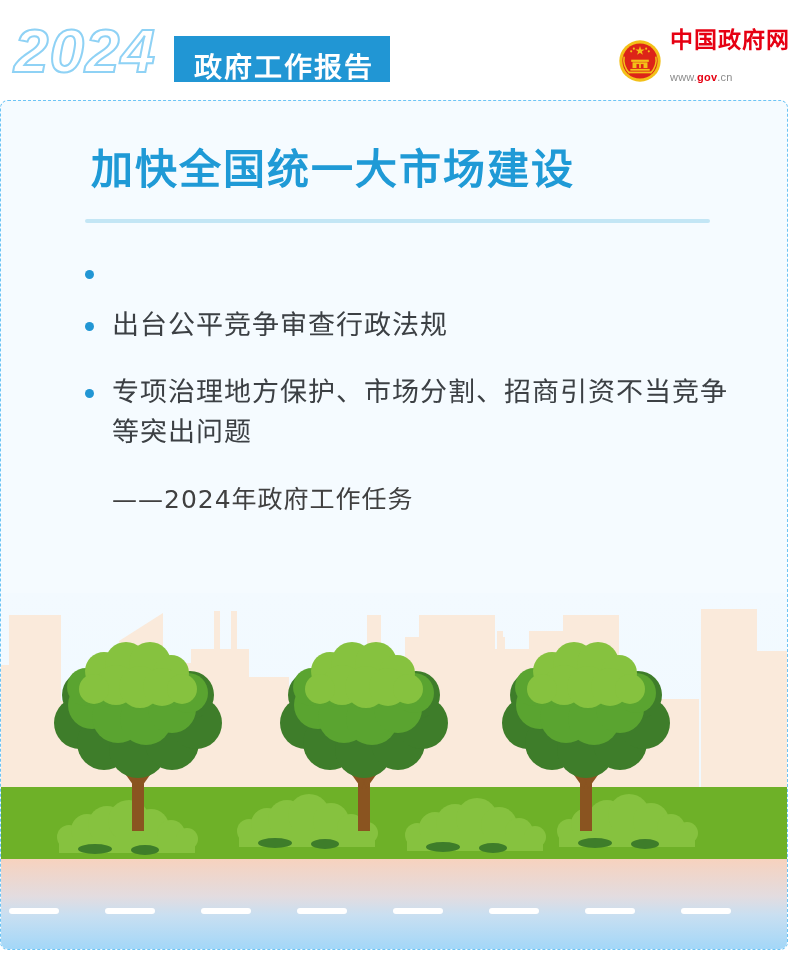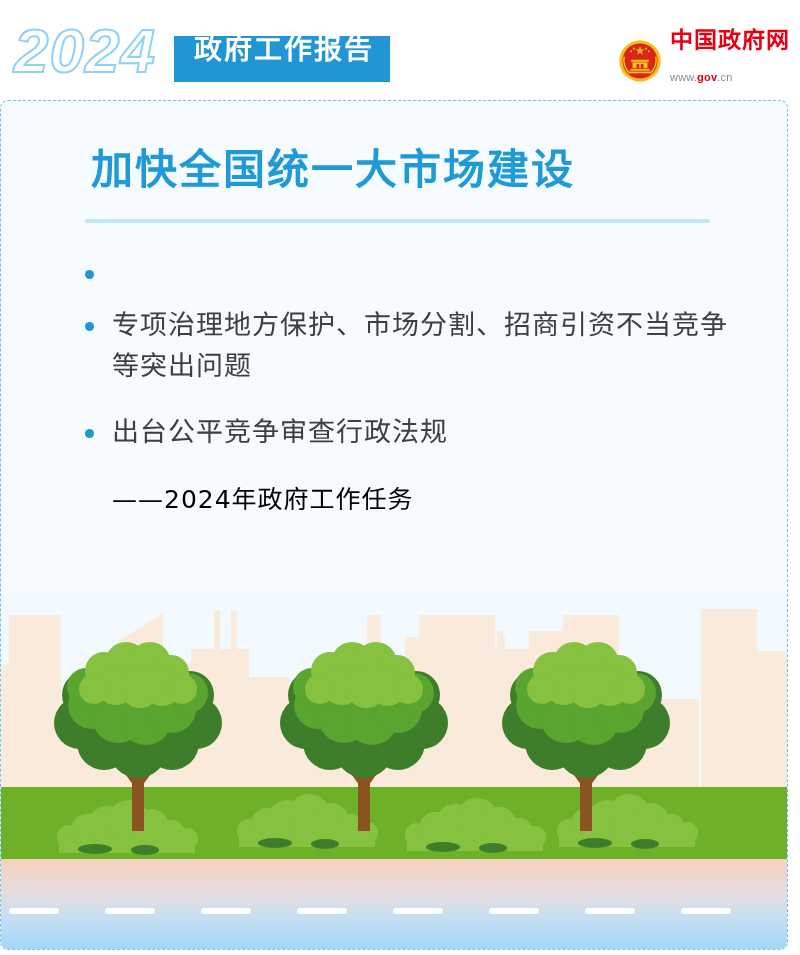--- a/index.html
+++ b/index.html
@@ -23,21 +23,21 @@
     -webkit-text-stroke: 2px #8fd2f5;
     font-family: "Liberation Sans", sans-serif;
     line-height: 1;
     user-select: none;
   }
 
   .report-banner {
     position: absolute; left: 174px; top: 36px;
     height: 46px; padding: 0 16px 0 20px;
     background: #2196d4;
-    display: flex; align-items: flex-start;
+    display: flex; align-items: flex-end;
   }
   .report-banner .txt {
     color: #ffffff; font-size: 28px; font-weight: 700;
     letter-spacing: 2px; line-height: 1;
     font-family: "DejaVu Sans", "Liberation Sans", sans-serif;
   }
 
   .gov-logo {
     position: absolute; right: 10px; top: 28px;
     display: flex; align-items: flex-end; gap: 8px;
@@ -88,21 +88,21 @@
     flex: 0 0 auto; width: 9px; height: 9px; border-radius: 50%;
     background: #2196d4; margin: 17px 18px 0 0;
   }
   .bullet-text {
     color: #3c4044; font-size: 27px; line-height: 1.5; letter-spacing: 1px;
     font-family: "DejaVu Sans", "Liberation Sans", sans-serif;
   }
 
   .source {
     margin: 14px 0 8px 0; padding-left: 111px;
-    color: #000000; font-size: 25px; letter-spacing: 1px;
+    color: #404040; font-size: 25px; letter-spacing: 1px;
     font-family: "DejaVu Sans", "Liberation Sans", sans-serif;
   }
 
   
   .scene {
     position: absolute; left: 0; bottom: 0; width: 788px; height: 356px;
     pointer-events: none;
   }
   .scene svg { display: block; width: 100%; height: 100%; }
 </style>
@@ -154,25 +154,25 @@
       <h1 class="title">加快全国统一大市场建设</h1>
 
       <div class="title-rule"></div>
 
       <ul class="bullets">
         <li class="bullet-item">
           <span class="bullet-dot"></span>
         </li>
         <li class="bullet-item">
           <span class="bullet-dot"></span>
-          <span class="bullet-text">专项治理地方保护、市场分割、招商引资不当竞争等突出问题</span>
+          <span class="bullet-text">出台公平竞争审查行政法规</span>
         </li>
         <li class="bullet-item">
           <span class="bullet-dot"></span>
-          <span class="bullet-text">出台公平竞争审查行政法规</span>
+          <span class="bullet-text">专项治理地方保护、市场分割、招商引资不当竞争等突出问题</span>
         </li>
       </ul>
 
       <div class="source">——2024年政府工作任务</div>
     </div>
 
     <div class="scene">
       <svg viewBox="0 0 788 356" preserveAspectRatio="none">
         <defs>
           <linearGradient id="roadGrad" x1="0" y1="0" x2="0" y2="1">

